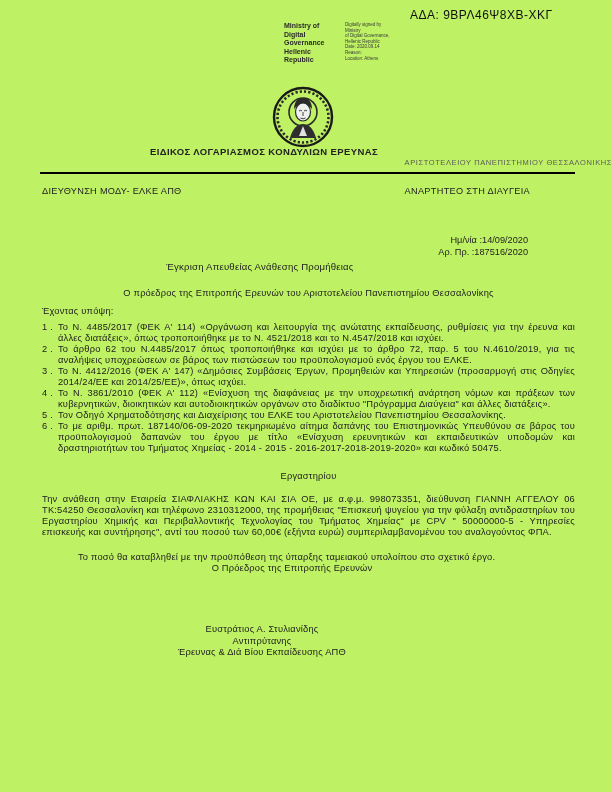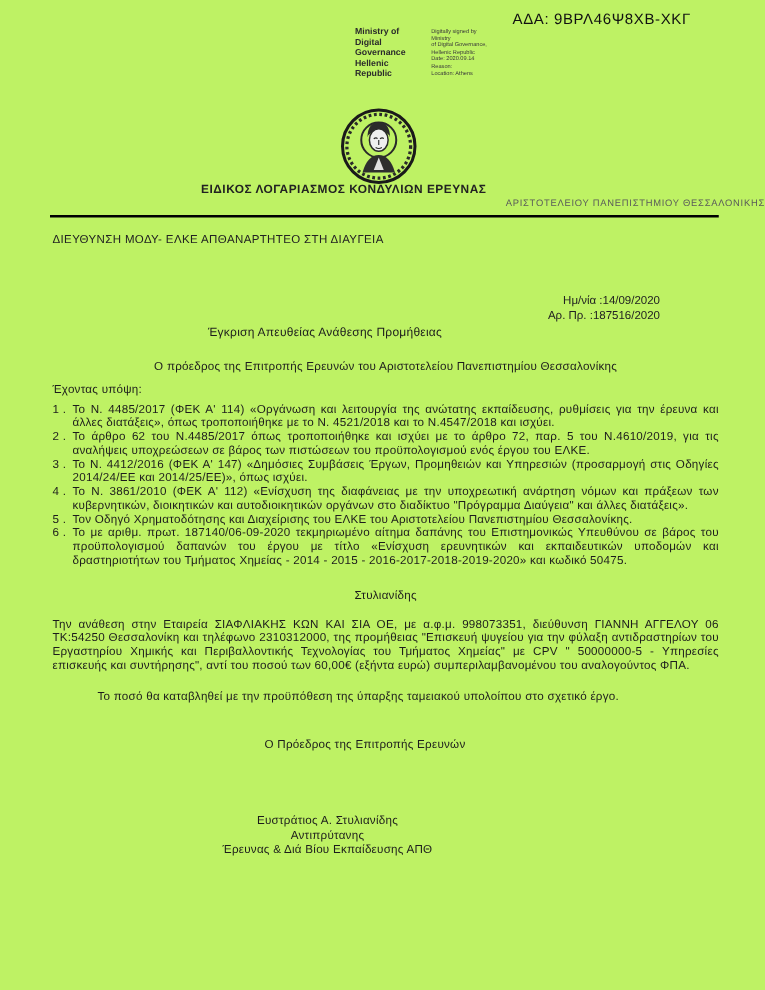--- a/index.html
+++ b/index.html
@@ -13,42 +13,42 @@
     overflow:hidden;
   }
   
   .stamp { position:absolute; top:22px; left:284px; display:flex; gap:5px; }
   .stamp-authority { font-size:7px; font-weight:bold; line-height:8.5px; color:#2b2b2b; width:56px; }
   .stamp-details { font-size:4.5px; line-height:5.6px; color:#3a3a3a; width:52px; }
   .ada { position:absolute; top:8px; left:410px; font-size:12px; letter-spacing:0.5px; color:#111; }
   
   .seal { position:absolute; top:86px; left:272px; width:62px; height:62px; }
   .org-title { position:absolute; top:146px; left:0; width:528px; text-align:center;
-    font-size:9.5px; font-weight:bold; letter-spacing:0.4px; color:#222;margin-left:11px; }
+    font-size:9.5px; font-weight:bold; letter-spacing:0.4px; color:#222; }
   .org-subtitle { position:absolute; top:158px; left:0; width:612px; text-align:right;
     font-size:7.5px; letter-spacing:0.6px; color:#5a5a5a; }
   .rule { position:absolute; top:172px; left:40px; width:535px; height:2px; background:#000; }
   .dept-row { position:absolute; top:186px; left:42px; width:488px;
-    display:flex; font-size:9.2px; letter-spacing:0.3px; color:#222; }
+    display:flex; justify-content:space-between; font-size:9.2px; letter-spacing:0.3px; color:#222; }
   .date-block { position:absolute; top:235px; left:300px; width:228px; text-align:right;
     font-size:9.2px; line-height:11.5px; color:#222; }
   .doc-title { position:absolute; top:261px; left:0; width:520px; text-align:center;
     font-size:9.6px; letter-spacing:0.2px; color:#1c1c1c; }
   
   .body { position:absolute; top:288px; left:42px; width:533px;
     font-size:9.3px; line-height:11px; letter-spacing:0.2px; color:#1c1c1c; }
   .intro { margin-bottom:7px;text-align:center; }
   .having { margin-bottom:5px; }
   .list-item { display:flex; align-items:flex-start; }
   .list-num { width:16px; flex-shrink:0; }
   .list-text { flex:1; text-align:justify; }
   .decision-heading { margin-top:17px; text-align:center; }
   .decision-text { margin-top:12px; text-align:justify; }
   .payment-note { margin-top:14px;margin-left:36px; }
-  .sig-title { margin-top:27px; width:500px; text-align:center; }
+  .sig-title { width:500px; text-align:center; }
   .sig-block { margin-top:50px; width:440px; text-align:center; line-height:11.5px; }
 </style>
 </head>
 <body>
 
 <div class="page">
 
   <div class="stamp">
     <div class="stamp-authority">
       <div>Ministry of Digital</div>
@@ -120,21 +120,21 @@
       <div class="list-item">
         <span class="list-num">5 .</span>
         <span class="list-text">Τον Οδηγό Χρηματοδότησης και Διαχείρισης του ΕΛΚΕ του Αριστοτελείου Πανεπιστημίου Θεσσαλονίκης.</span>
       </div>
       <div class="list-item">
         <span class="list-num">6 .</span>
         <span class="list-text">Το με αριθμ. πρωτ. 187140/06-09-2020 τεκμηριωμένο αίτημα δαπάνης του Επιστημονικώς Υπευθύνου σε βάρος του προϋπολογισμού δαπανών του έργου με τίτλο «Ενίσχυση ερευνητικών και εκπαιδευτικών υποδομών και δραστηριοτήτων του Τμήματος Χημείας - 2014 - 2015 - 2016-2017-2018-2019-2020» και κωδικό 50475.</span>
       </div>
     </div>
 
-    <div class="decision-heading">Στυλιανίδης</div>
+    <div class="decision-heading">Εργαστηρίου</div>
     <div class="decision-text">Την ανάθεση στην Εταιρεία ΣΙΑΦΛΙΑΚΗΣ ΚΩΝ ΚΑΙ ΣΙΑ ΟΕ, με α.φ.μ. 998073351, διεύθυνση ΓΙΑΝΝΗ ΑΓΓΕΛΟΥ 06 ΤΚ:54250 Θεσσαλονίκη και τηλέφωνο 2310312000, της προμήθειας "Επισκευή ψυγείου για την φύλαξη αντιδραστηρίων του Εργαστηρίου Χημικής και Περιβαλλοντικής Τεχνολογίας του Τμήματος Χημείας" με CPV " 50000000-5 - Υπηρεσίες επισκευής και συντήρησης", αντί του ποσού των 60,00€ (εξήντα ευρώ) συμπεριλαμβανομένου του αναλογούντος ΦΠΑ.</div>
     <div class="payment-note">Το ποσό θα καταβληθεί με την προϋπόθεση της ύπαρξης ταμειακού υπολοίπου στο σχετικό έργο.</div>
 
     <div class="sig-title">Ο Πρόεδρος της Επιτροπής Ερευνών</div>
     <div class="sig-block">
       <div>Ευστράτιος Α. Στυλιανίδης</div>
       <div>Αντιπρύτανης</div>
       <div>Έρευνας &amp; Διά Βίου Εκπαίδευσης ΑΠΘ</div>
     </div>
   </div>

